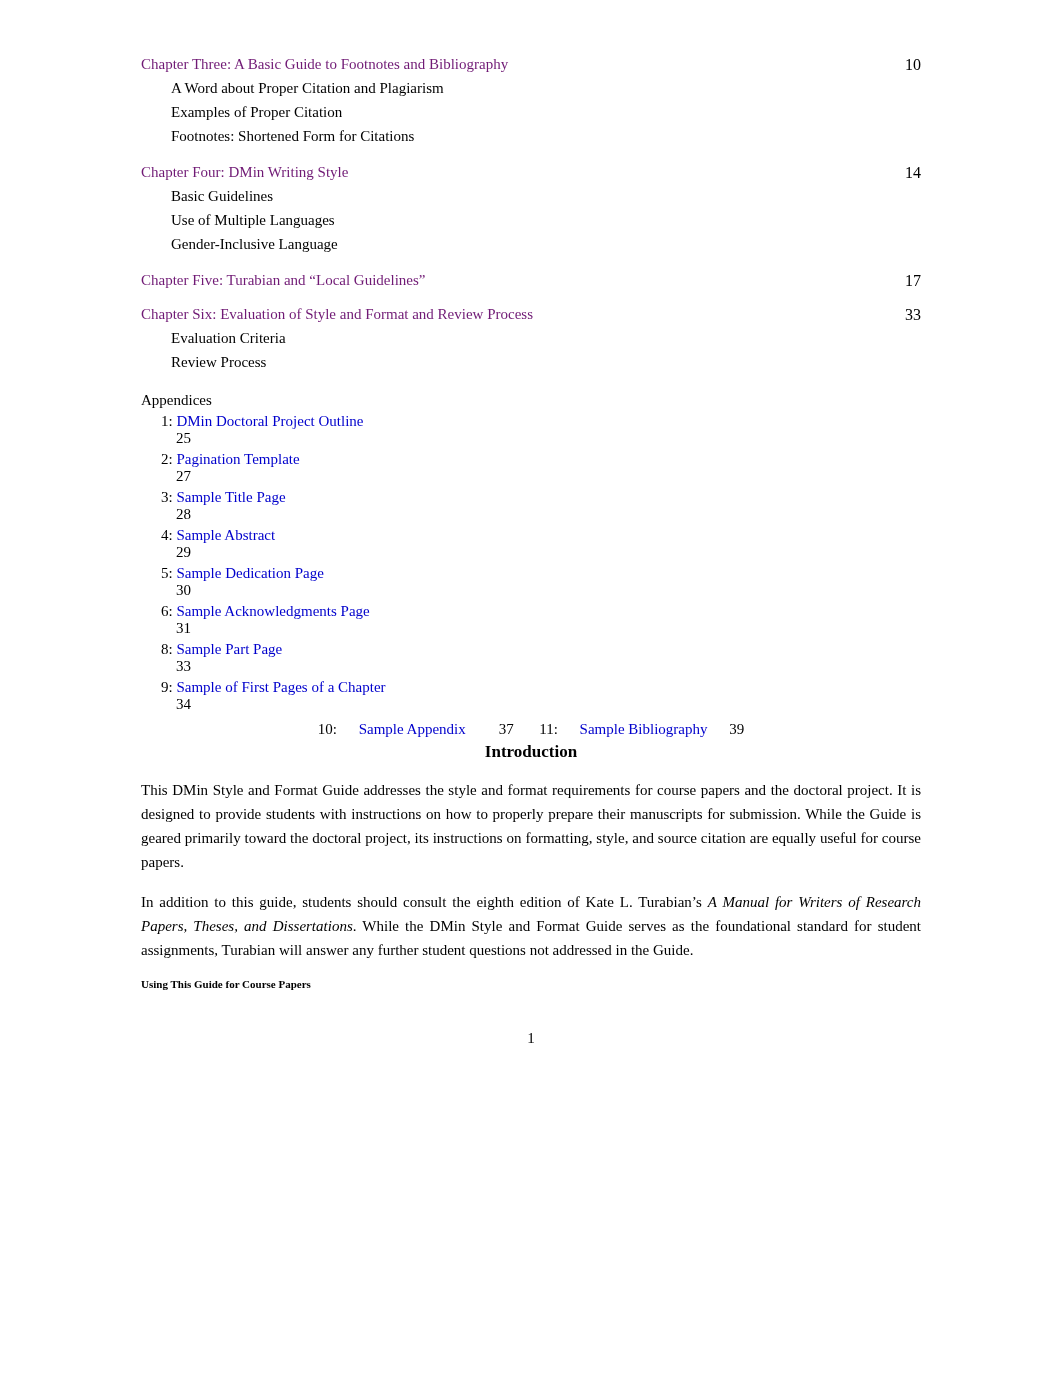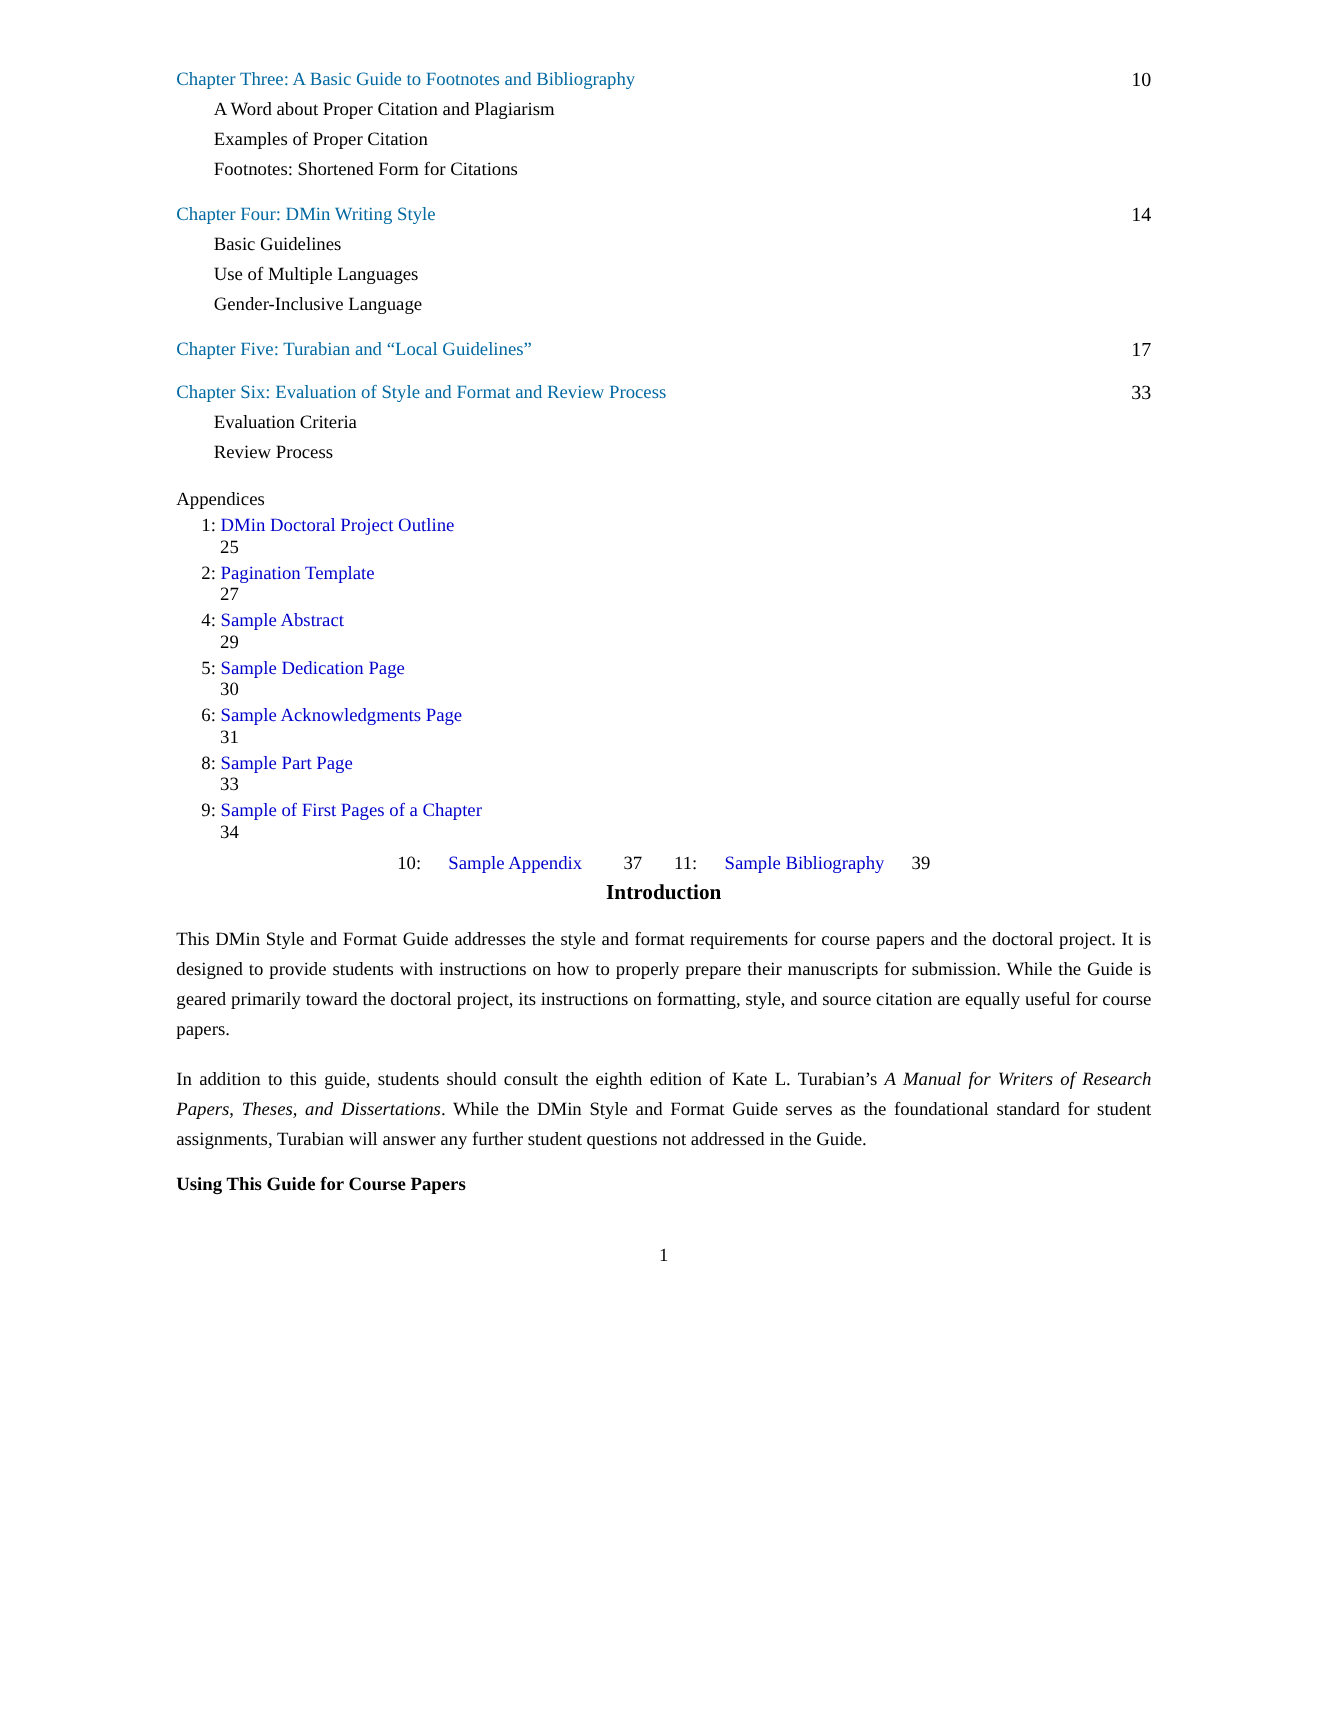--- a/index.html
+++ b/index.html
@@ -42,21 +42,21 @@
 
     .toc-chapter-row {
       display: flex;
       justify-content: space-between;
       align-items: flex-start;
       margin-top: 16px;
       margin-bottom: 2px;
     }
 
     .toc-chapter-link {
-      color: #0369a1;
+      color: #701a75;
       text-decoration: none;
       font-size: 15px;
     }
 
     .toc-appendix-header {
       margin-top: 18px;
       margin-bottom: 4px;
       font-size: 15px;
     }
 
@@ -103,21 +103,21 @@
       margin-bottom: 16px;
       text-align: justify;
     }
 
     .intro-paragraph em {
       font-style: italic;
     }
 
     .subheading {
       font-weight: bold;
-      font-size: 15px;
+      font-size: 11px;
       margin-top: 16px;
       margin-bottom: 1px;
     }
 
     .page-number {
       text-align: center;
       margin-top: 40px;
       font-size: 15px;
     }
 
@@ -179,20 +179,24 @@
   <div class="appendix-row">
     <span>1:&nbsp;<a class="appendix-row-link" href="#">DMin Doctoral Project Outline</a></span>
     <span class="appendix-page">25</span>
   </div>
 
   <div class="appendix-row">
     <span>2:&nbsp;<a class="appendix-row-link" href="#">Pagination Template</a></span>
     <span class="appendix-page">27</span>
   </div>
 
+  <div class="appendix-row">
+    <span>3:&nbsp;<a class="appendix-row-link" href="#">Sample Title Page</a></span>
+    <span class="appendix-page">28</span>
+  </div>
 
   <div class="appendix-row">
     <span>4:&nbsp;<a class="appendix-row-link" href="#">Sample Abstract</a></span>
     <span class="appendix-page">29</span>
   </div>
 
   <div class="appendix-row">
     <span>5:&nbsp;<a class="appendix-row-link" href="#">Sample Dedication Page</a></span>
     <span class="appendix-page">30</span>
   </div>

